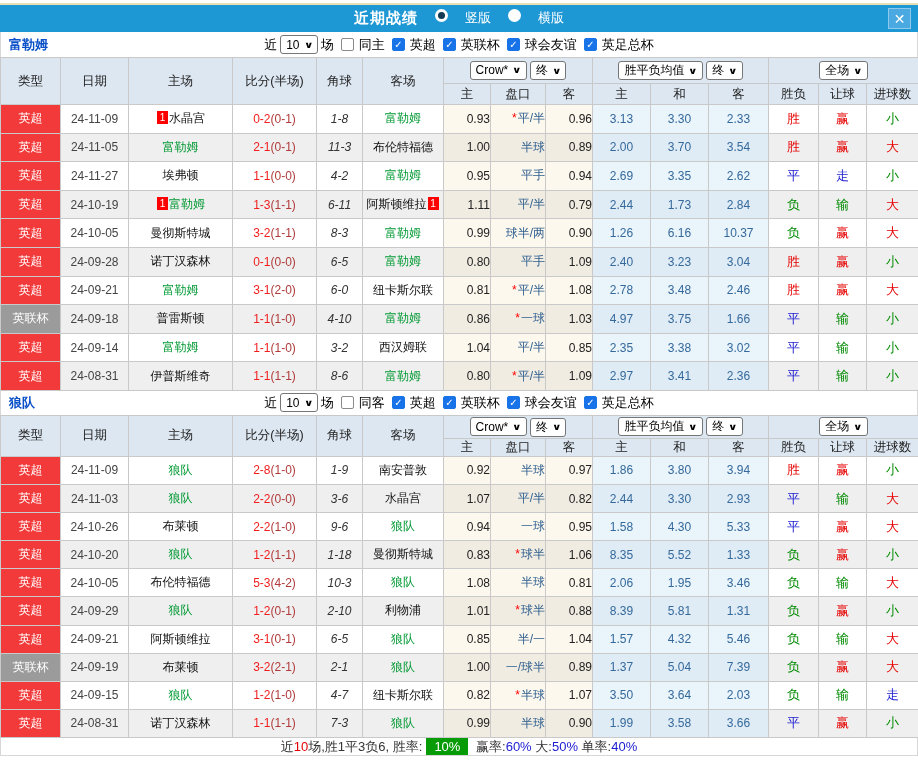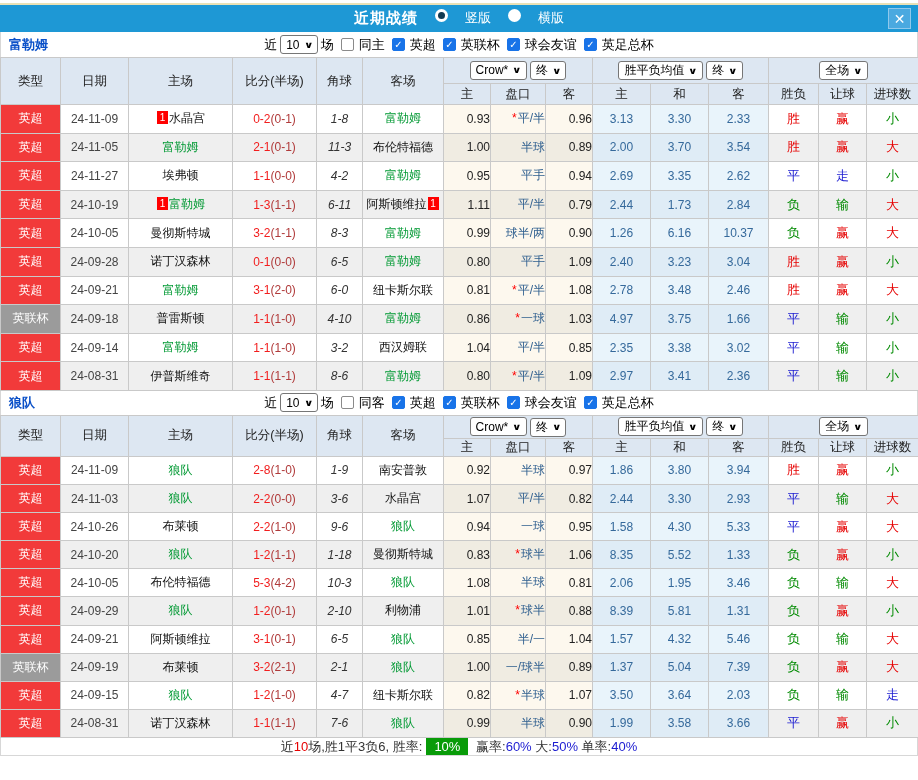--- a/index.html
+++ b/index.html
@@ -568,21 +568,21 @@
             <td class="mn">2.03</td>
             <td class="rs c-green">负</td>
             <td class="rs c-green">输</td>
             <td class="rs c-blue">走</td>
           </tr>
           <tr>
             <td class="lg lg-red">英超</td>
             <td class="dt">24-08-31</td>
             <td class="tm"><span>诺丁汉森林</span></td>
             <td class="sc"><span class="scm">1-1</span><span class="sch">(1-1)</span></td>
-            <td class="cn">7-6</td>
+            <td class="cn">7-3</td>
             <td class="tm tg"><span>狼队</span></td>
             <td class="od">0.99</td>
             <td class="od hcell"><span>半球</span></td>
             <td class="od">0.90</td>
             <td class="mn">1.99</td>
             <td class="mn">3.58</td>
             <td class="mn">3.66</td>
             <td class="rs c-blue">平</td>
             <td class="rs c-red">赢</td>
             <td class="rs c-green">小</td>

